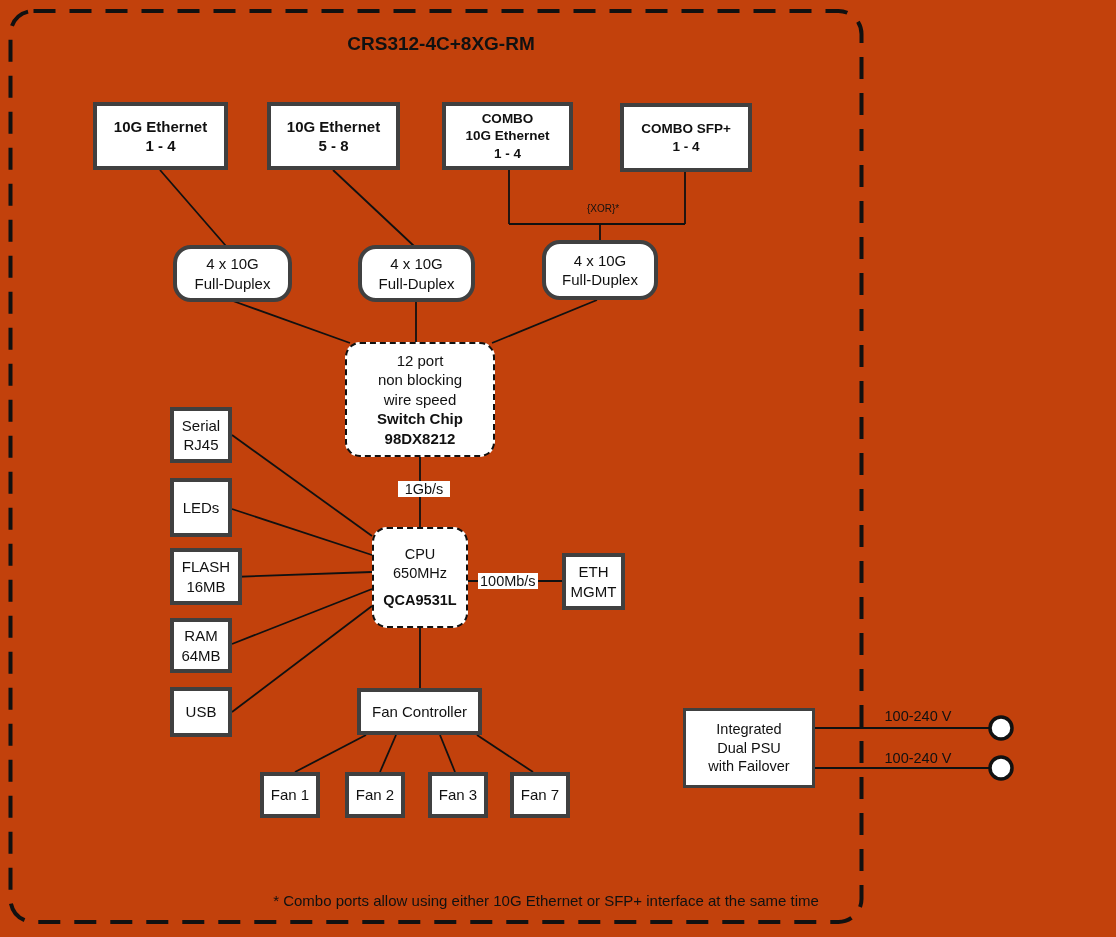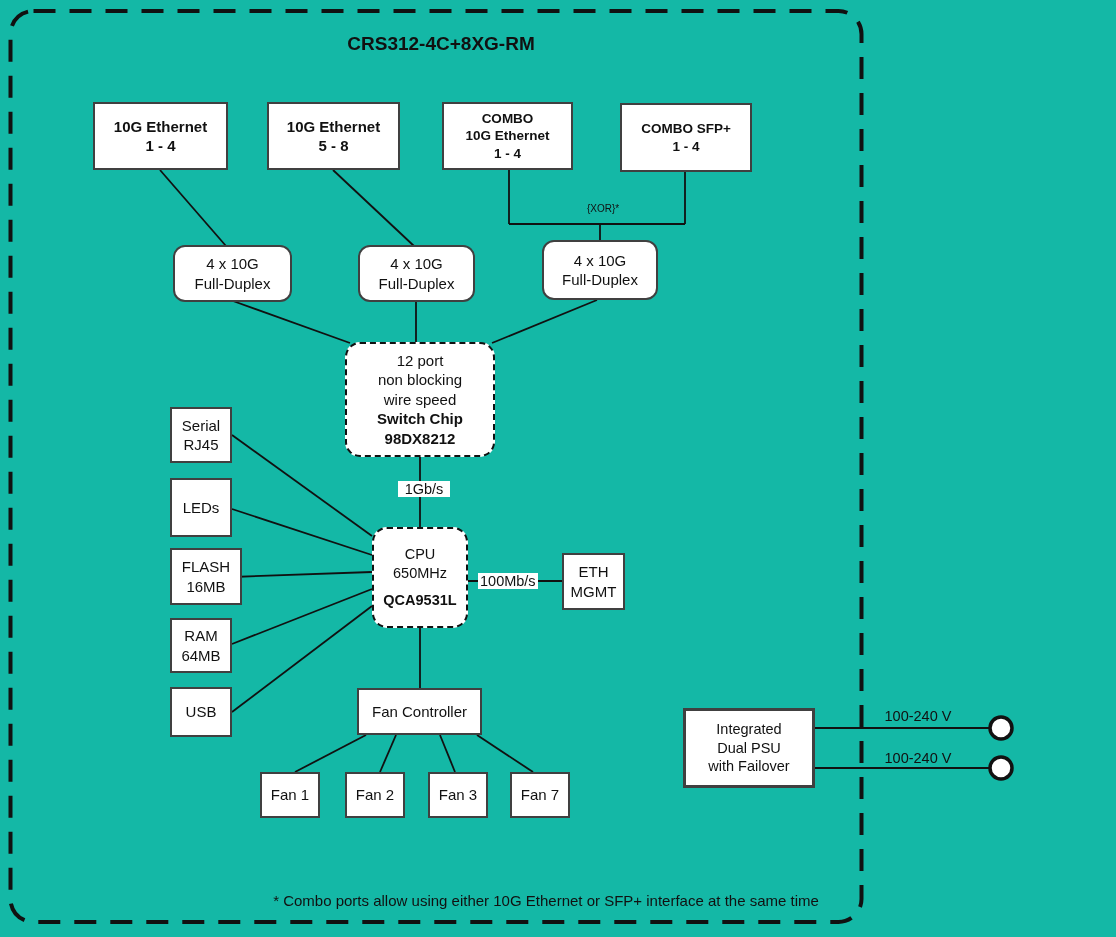--- a/index.html
+++ b/index.html
@@ -1,28 +1,28 @@
 <!DOCTYPE html>
 <html><head>
 <meta charset="utf-8">
 <style>
   html,body { margin:0; padding:0; background:#ffffff; }
   #stage {
-    position:relative; width:1116px; height:937px; background:#14b8a6;
+    position:relative; width:1116px; height:937px; background:#c2410c;
     font-family:"Liberation Sans", sans-serif; color:#111; overflow:hidden;
   }
   #wires { position:absolute; left:0; top:0; width:1116px; height:937px; }
   .box {
-    position:absolute; border:2px solid #404040; background:#fff;
+    position:absolute; border:4px solid #404040; background:#fff;
     display:flex; flex-direction:column; align-items:center; justify-content:center;
     text-align:center; font-size:15px; line-height:1.3; white-space:pre-line;
     box-sizing:border-box;
   }
   .bold { font-weight:bold; }
-  .rounded { border-radius:12px; }
+  .rounded { border-radius:18px; }
   .dashedbox { border:2px dashed #111; border-radius:15px; }
   .flabel { position:absolute; font-size:14.5px; text-align:center; white-space:nowrap; }
   .onwire { background:#fff; padding:0 2px; }
 
   
   #b-eth14   { left:93px;  top:102px; width:135px; height:68px; font-weight:bold; }
   #b-eth58   { left:267px; top:102px; width:133px; height:68px; font-weight:bold; }
   #b-comboe  { left:442px; top:102px; width:131px; height:68px; font-weight:bold; font-size:13.5px; }
   #b-combos  { left:620px; top:103px; width:132px; height:69px; font-weight:bold; font-size:13.5px; }
   

